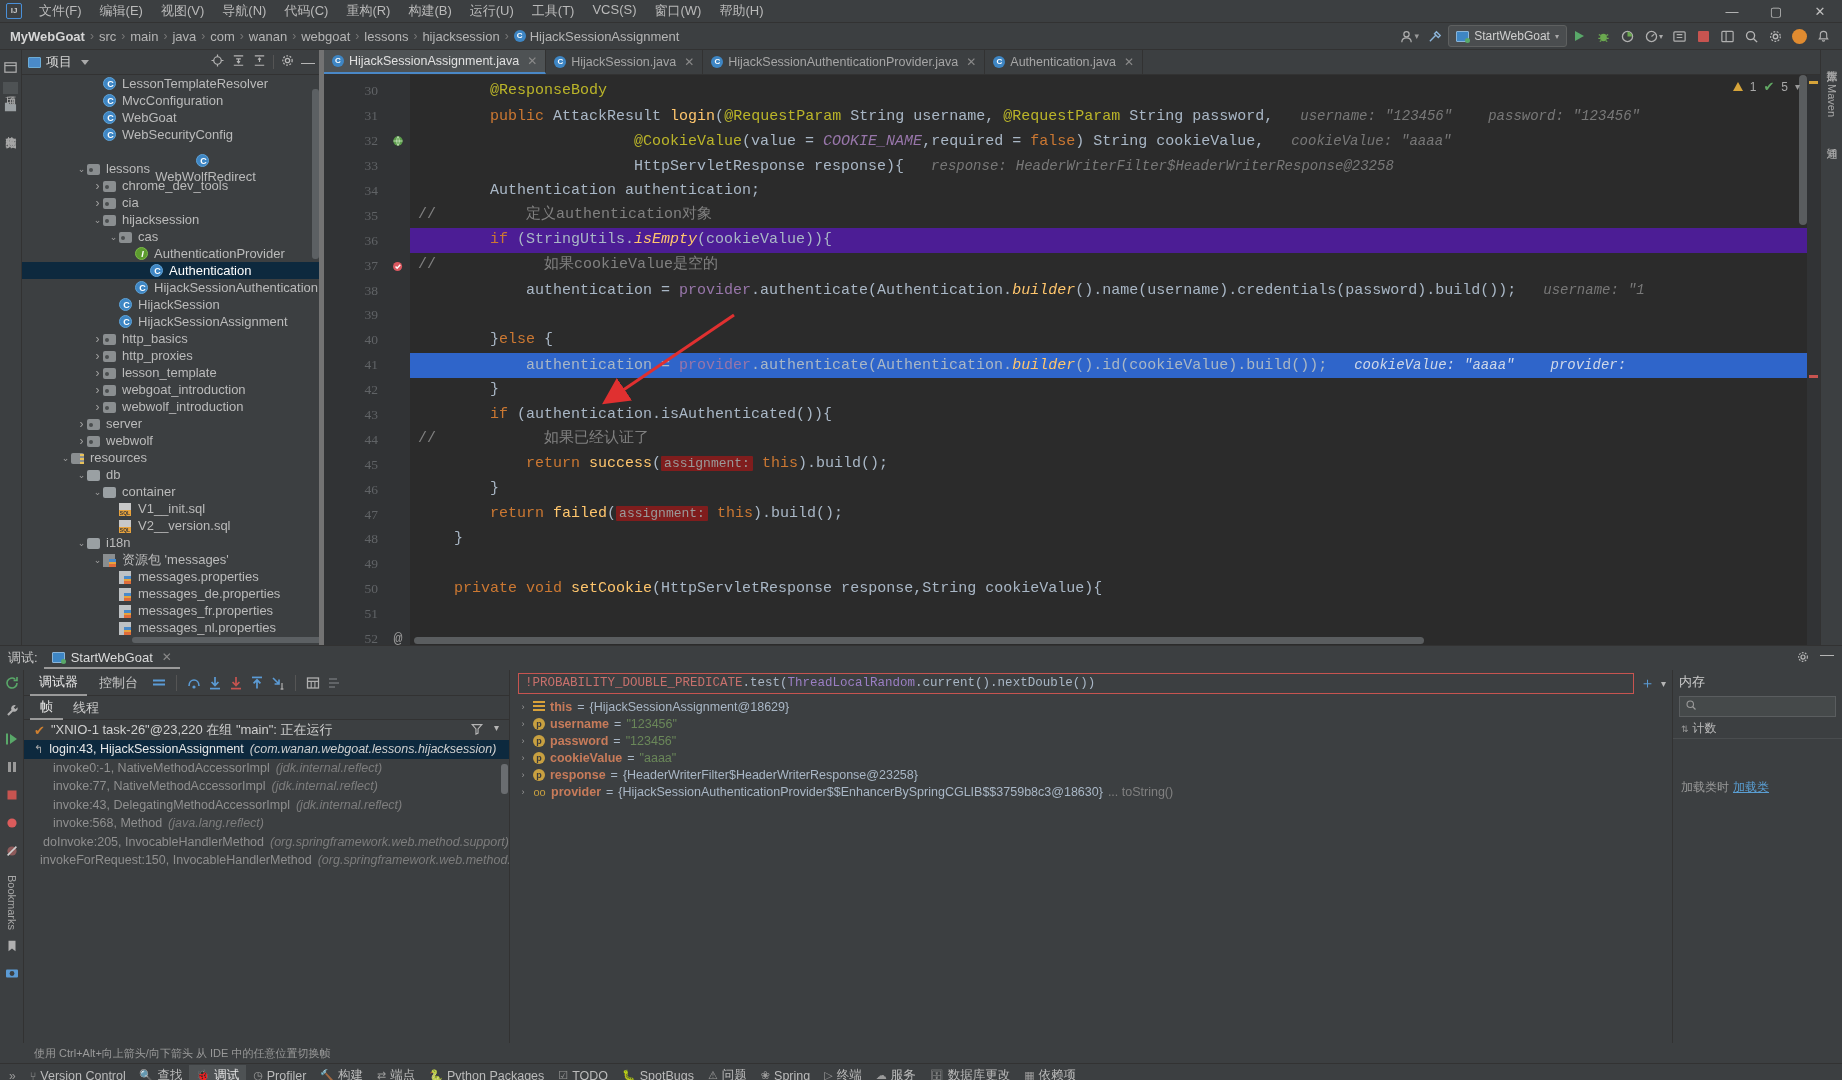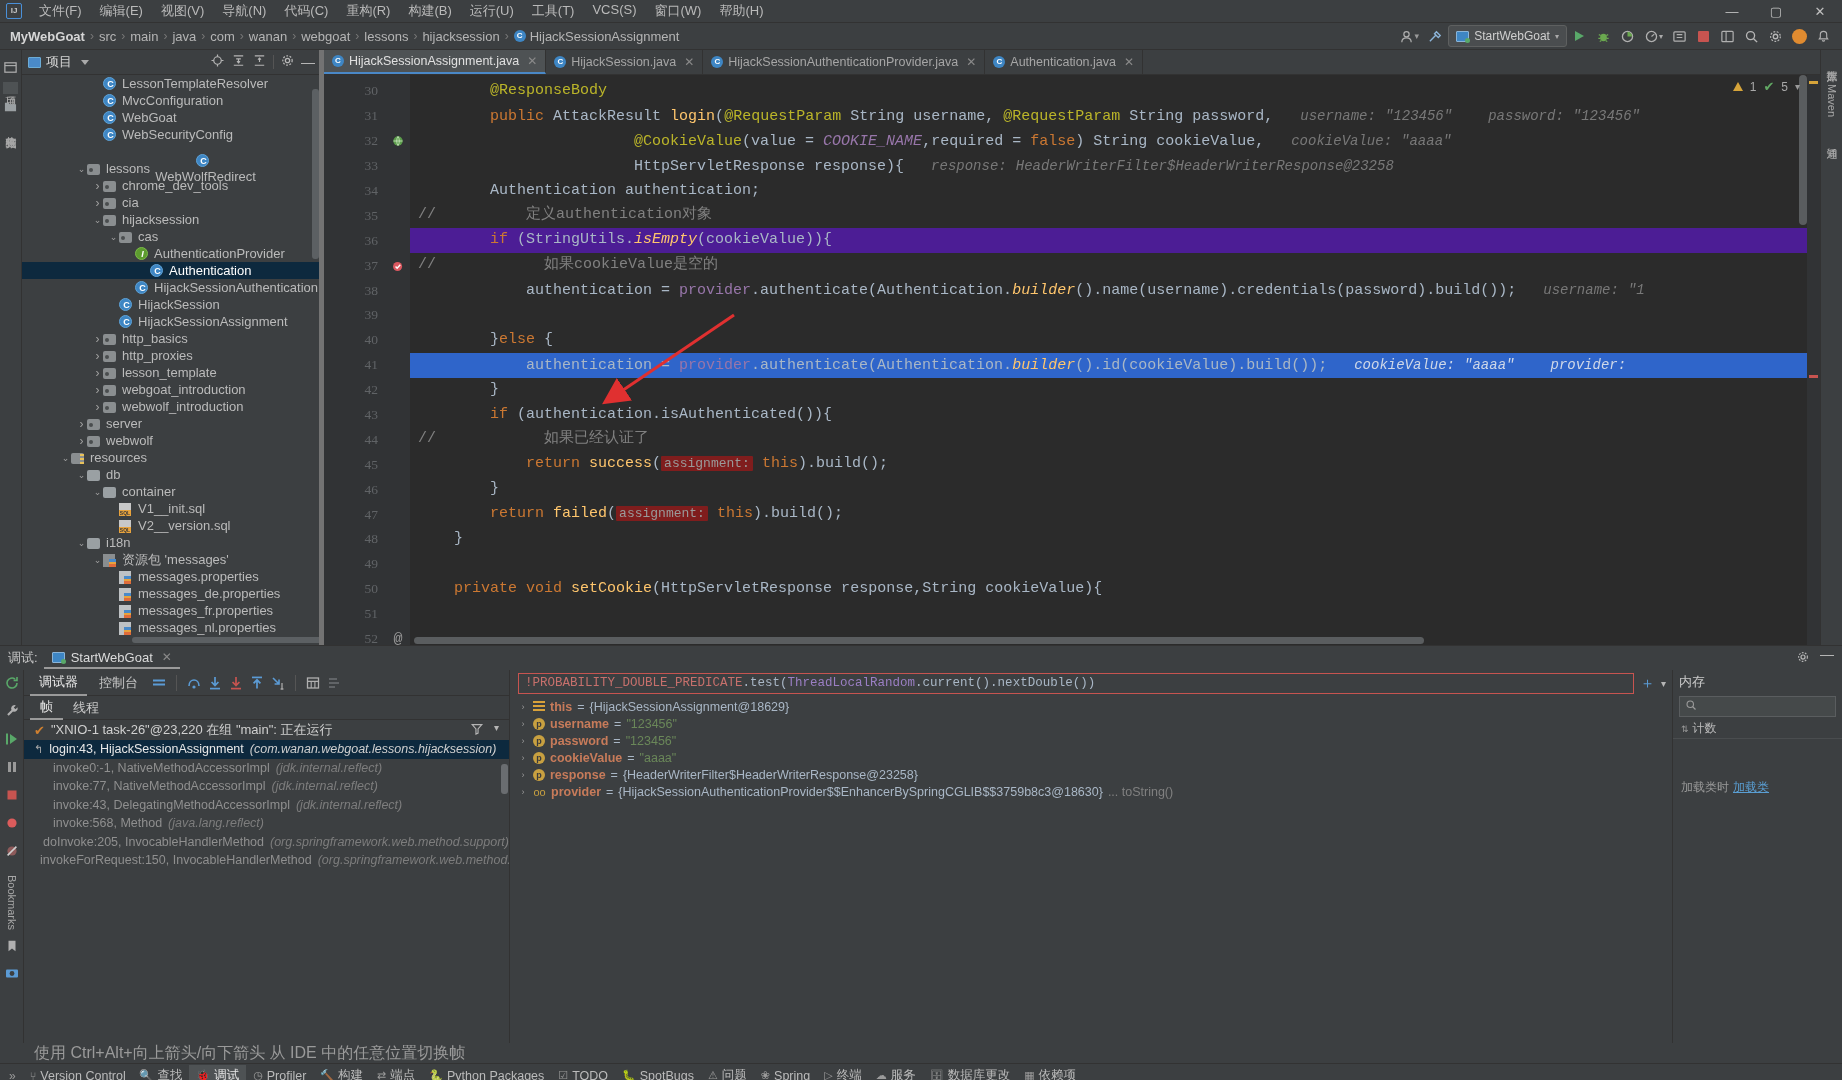--- a/index.html
+++ b/index.html
@@ -231,21 +231,21 @@
   
   #mempane{ width:170px;border-left:1px solid #323232;display:flex;flex-direction:column;}
   #mem-hdr{ height:24px;display:flex;align-items:center;gap:6px;padding:0 6px;font-size:13px;color:#c8c8c8;}
   #mem-search{ height:21px;margin:2px 6px;border:1px solid #5a5d5f;background:#45494a;
      display:flex;align-items:center;padding:0 5px;gap:5px; }
   #mem-cols{ height:20px;display:flex;align-items:center;gap:4px;padding-left:8px;font-size:12px;color:#bbb;
      border-bottom:1px solid #4a4d4f;}
   #mem-msg{ margin-top:40px;padding:0 8px;font-size:12px;color:#9a9a9a;display:flex;gap:4px;align-items:baseline;}
   .mem-link{ color:#5a9fd4;text-decoration:underline; }
 
-  #dbg-hint{ height:20px;display:flex;align-items:center;padding-left:34px;font-size:16px;color:#9a9a9a;}
+  #dbg-hint{ height:20px;display:flex;align-items:center;padding-left:34px;font-size:11px;color:#9a9a9a;}
 
   
   #bottombar{ height:24px;background:#3c3f41;display:flex;align-items:center;
     border-top:1px solid #323232;padding:0 4px;gap:2px; }
   .bbtn{ display:flex;align-items:center;gap:4px;padding:2px 7px;font-size:12.5px;color:#bbbbbb;cursor:default;}
   .bbtn.active{ background:#4e5254;color:#e8e8e8; }
   .chev{ color:#9a9a9a;padding:0 5px;font-size:12px; }
 
   .redarrow{ position:absolute;pointer-events:none;z-index:9; }
 </style>

